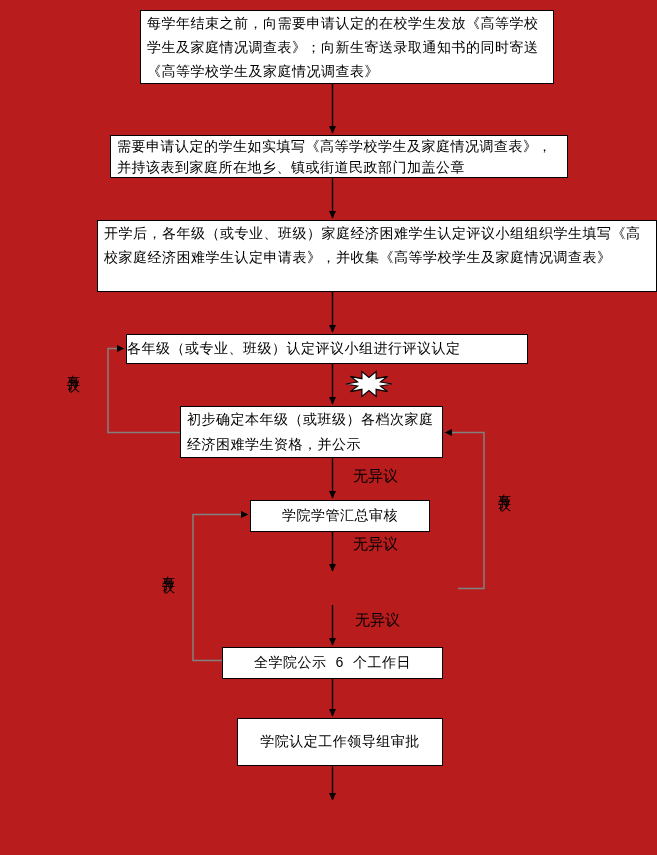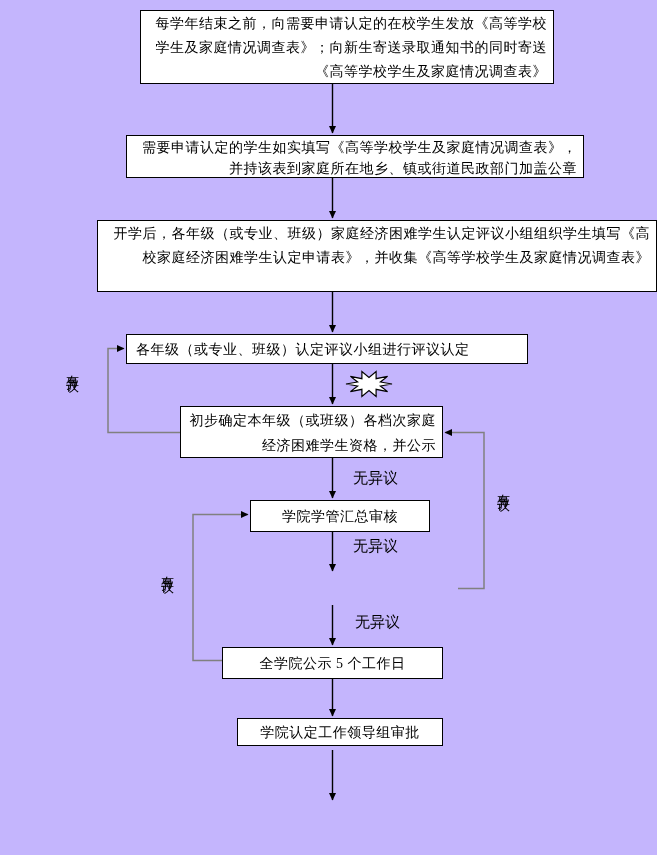--- a/index.html
+++ b/index.html
@@ -1,47 +1,46 @@
 <!DOCTYPE html>
 <html><head>
 <meta charset="utf-8">
 <style>
   html,body{margin:0;padding:0;background:#ffffff;}
   .stage{
     position:relative;
     width:657px;height:855px;
-    background:#c4b5fd;
-    font-family:Liberation Serif, serif;
+    background:#b91c1c;
+    font-family:Liberation Mono, monospace;
     color:#000;
     overflow:hidden;
-    text-align:right;
   }
   .connectors{position:absolute;left:0;top:0;z-index:1;}
   .box{
     position:absolute;
     box-sizing:border-box;
     border:1px solid #000;
     background:#fff;
     font-size:14px;
     line-height:23px;
     z-index:2;
     letter-spacing:0.5px;
   }
   .pad{padding:1px 6px;}
   .center{display:flex;align-items:center;justify-content:center;}
-  .leftflex{display:flex;align-items:center;padding-left:9px;}
+  .leftflex{display:flex;align-items:center;}
   .b1{left:140px;top:10px;width:414px;height:74px;line-height:24px;}
-  .b2{left:126px;top:135px;width:458px;height:43px;line-height:21px;}
+  .b2{left:110px;top:135px;width:458px;height:43px;line-height:21px;}
   .b3{left:97px;top:220px;width:560px;height:72px;line-height:24px;}
   .b4{left:126px;top:334px;width:402px;height:30px;}
   .b5{left:180px;top:406px;width:263px;height:52px;line-height:25px;}
   .b6{left:250px;top:500px;width:180px;height:32px;}
   .b7{left:222px;top:573px;width:236px;height:32px;}
   .b8{left:222px;top:647px;width:221px;height:32px;}
-  .b9{left:237px;top:718px;width:206px;height:28px;}
+  .b9{left:237px;top:718px;width:206px;height:48px;}
   .b10{left:178px;top:802px;width:347px;height:52px;line-height:25px;}
   .lbl{
     position:absolute;
     font-size:15px;
     line-height:16px;
     z-index:3;
     white-space:nowrap;
   }
   .no1{left:353px;top:470px;}
   .no2{left:353px;top:538px;}
@@ -90,21 +89,21 @@
 
     <polygon fill="#fff" stroke="#000" stroke-width="1.2" points="392,384 380.4,386 387.6,391.6 376.1,389.3 376.1,396.4 369,390.5 361.9,396.4 361.9,389.3 350.4,391.6 357.6,386 346,384 357.6,382 350.4,376.4 361.9,378.7 361.9,371.6 369,377.5 376.1,371.6 376.1,378.7 387.6,376.4 380.4,382"></polygon>
   </svg>
 
   <div class="box b1 pad">每学年结束之前，向需要申请认定的在校学生发放《高等学校学生及家庭情况调查表》；向新生寄送录取通知书的同时寄送《高等学校学生及家庭情况调查表》</div>
   <div class="box b2 pad">需要申请认定的学生如实填写《高等学校学生及家庭情况调查表》，并持该表到家庭所在地乡、镇或街道民政部门加盖公章</div>
   <div class="box b3 pad">开学后，各年级（或专业、班级）家庭经济困难学生认定评议小组组织学生填写《高校家庭经济困难学生认定申请表》，并收集《高等学校学生及家庭情况调查表》</div>
   <div class="box b4 leftflex">各年级（或专业、班级）认定评议小组进行评议认定</div>
   <div class="box b6 center">学院学管汇总审核</div>
   <div class="box b5 pad">初步确定本年级（或班级）各档次家庭经济困难学生资格，并公示</div>
-  <div class="box b8 center">全学院公示 5 个工作日</div>
+  <div class="box b8 center">全学院公示 6 个工作日</div>
   <div class="box b9 center">学院认定工作领导组审批</div>
 
   <div class="lbl no1">无异议</div>
   <div class="lbl no2">无异议</div>
   <div class="lbl no3">无异议</div>
 
   <div class="vlbl obj1">有异议</div>
   <div class="vlbl obj2">有异议</div>
   <div class="vlbl obj3">有异议</div>
 

